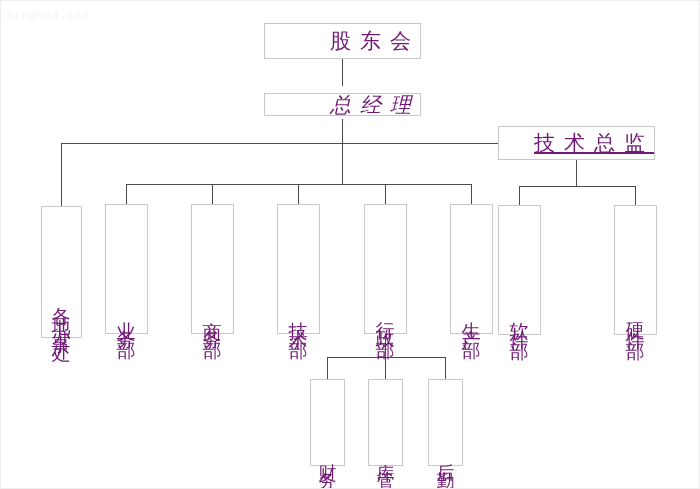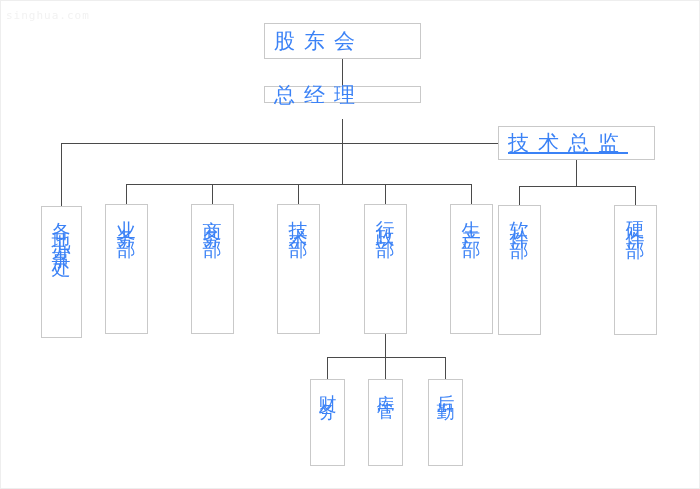--- a/index.html
+++ b/index.html
@@ -29,22 +29,22 @@
     color: #f2f2f2;
     user-select: none;
   }
   .node {
     position: absolute;
     box-sizing: border-box;
     border: 1px solid #c9c9c9;
     background: #ffffff;
     display: flex;
     align-items: center;
-    justify-content: flex-start;
-    color: #3b82f6;
+    justify-content: flex-end;
+    color: #701a75;
     z-index: 2;
   }
   .node.horiz {
     font-size: 21px;
     letter-spacing: 9px;
     text-indent: 9px;
     font-weight: 500;
   }
   .node.vert {
     writing-mode: vertical-rl;
@@ -100,21 +100,21 @@
   <div class="line v" style="left:384px; top:333px; height:23px;"></div>
   <div class="line h" style="left:326px; top:356px; width:118px;"></div>
   <div class="line v" style="left:326px; top:356px; height:22px;"></div>
   <div class="line v" style="left:384px; top:356px; height:22px;"></div>
   <div class="line v" style="left:444px; top:356px; height:22px;"></div>
 
   <div class="node horiz" style="left:263px; top:22px; width:157px; height:36px;">
     <span class="label">股东会</span>
   </div>
 
-  <div class="node horiz" style="left:263px; top:85px; width:157px; height:17px;">
+  <div class="node horiz" style="left:263px; top:92px; width:157px; height:23px;font-style:italic;">
     <span class="label">总经理</span>
   </div>
 
   <div class="node horiz" style="left:497px; top:125px; width:157px; height:34px;text-decoration:underline;">
     <span class="label">技术总监</span>
   </div>
 
   <div class="node vert" style="left:40px; top:205px; width:41px; height:132px;">
     <span class="label">各地办事处</span>
   </div>

